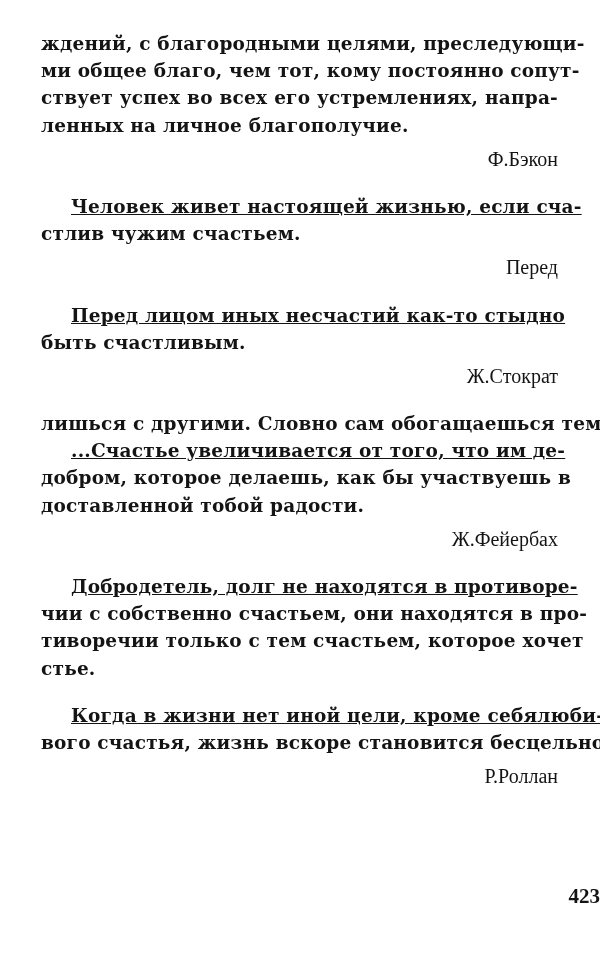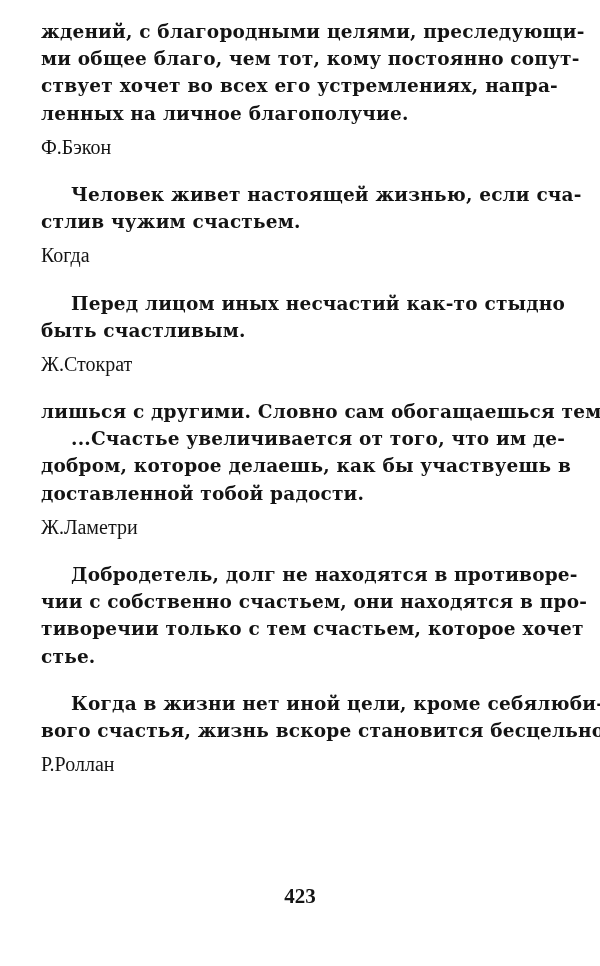--- a/index.html
+++ b/index.html
@@ -2,60 +2,60 @@
 <html><head>
 <meta charset="utf-8">
 <style>
   html, body { margin: 0; padding: 0; background: #ffffff; }
   body { width: 600px; height: 966px; position: relative; overflow: hidden; color: #141414;
          font-family: "DejaVu Serif", "Liberation Serif", serif; }
   .page { position: absolute; left: 41px; top: 14px; width: 517px; }
   .line { font-size: 18.5px; line-height: 27.2px; height: 27.2px; white-space: nowrap;
           text-align: justify; text-align-last: justify; letter-spacing: 0.2px; font-weight: bold; }
   .line.last { text-align-last: left; }
-  .line.indent { padding-left: 30px; }
-  .author { font-size: 18.5px; line-height: 27.2px; height: 27.2px; text-align: left;
+  .line.indent { padding-left: 30px; text-decoration: underline; }
+  .author { font-size: 18.5px; line-height: 27.2px; height: 27.2px; text-align: right;
             font-weight: normal; font-family: "Liberation Serif", serif; font-size: 20px; margin-top: 7px; }
   .quote { margin-top: 20px; }
-  .quote.first { margin-top: 4px; }
-  .page-number { position: absolute; left: 0; width: 600px; top: 884px; text-align: center;
+  .quote.first { margin-top: 16px; }
+  .page-number { position: absolute; left: 0; width: 600px; top: 884px; text-align: right;
                  font-weight: bold; font-size: 21px; font-family: "Liberation Serif", serif; }
 </style>
 </head>
 <body>
 
 <div class="page">
 
   <div class="quote first">
     <div class="line">ждений, с благородными целями, преследующи-</div>
     <div class="line">ми общее благо, чем тот, кому постоянно сопут-</div>
-    <div class="line">ствует хочет во всех его устремлениях, напра-</div>
+    <div class="line">ствует успех во всех его устремлениях, напра-</div>
     <div class="line last">ленных на личное благополучие.</div>
     <div class="author">Ф.Бэкон</div>
   </div>
 
   <div class="quote">
     <div class="line indent">Человек живет настоящей жизнью, если сча-</div>
     <div class="line last">стлив чужим счастьем.</div>
-    <div class="author">Когда</div>
+    <div class="author">Перед</div>
   </div>
 
   <div class="quote">
     <div class="line indent">Перед лицом иных несчастий как-то стыдно</div>
     <div class="line last">быть счастливым.</div>
     <div class="author">Ж.Стократ</div>
   </div>
 
 
   <div class="quote">
     <div class="line">лишься с другими. Словно сам обогащаешься тем</div>
     <div class="line indent">...Счастье увеличивается от того, что им де-</div>
     <div class="line">добром, которое делаешь, как бы участвуешь в</div>
     <div class="line last">доставленной тобой радости.</div>
-    <div class="author">Ж.Ламетри</div>
+    <div class="author">Ж.Фейербах</div>
   </div>
 
   <div class="quote">
     <div class="line indent">Добродетель, долг не находятся в противоре-</div>
     <div class="line">чии с собственно счастьем, они находятся в про-</div>
     <div class="line">тиворечии только с тем счастьем, которое хочет</div>
     <div class="line last">стье.</div>
   </div>
 
   <div class="quote">

